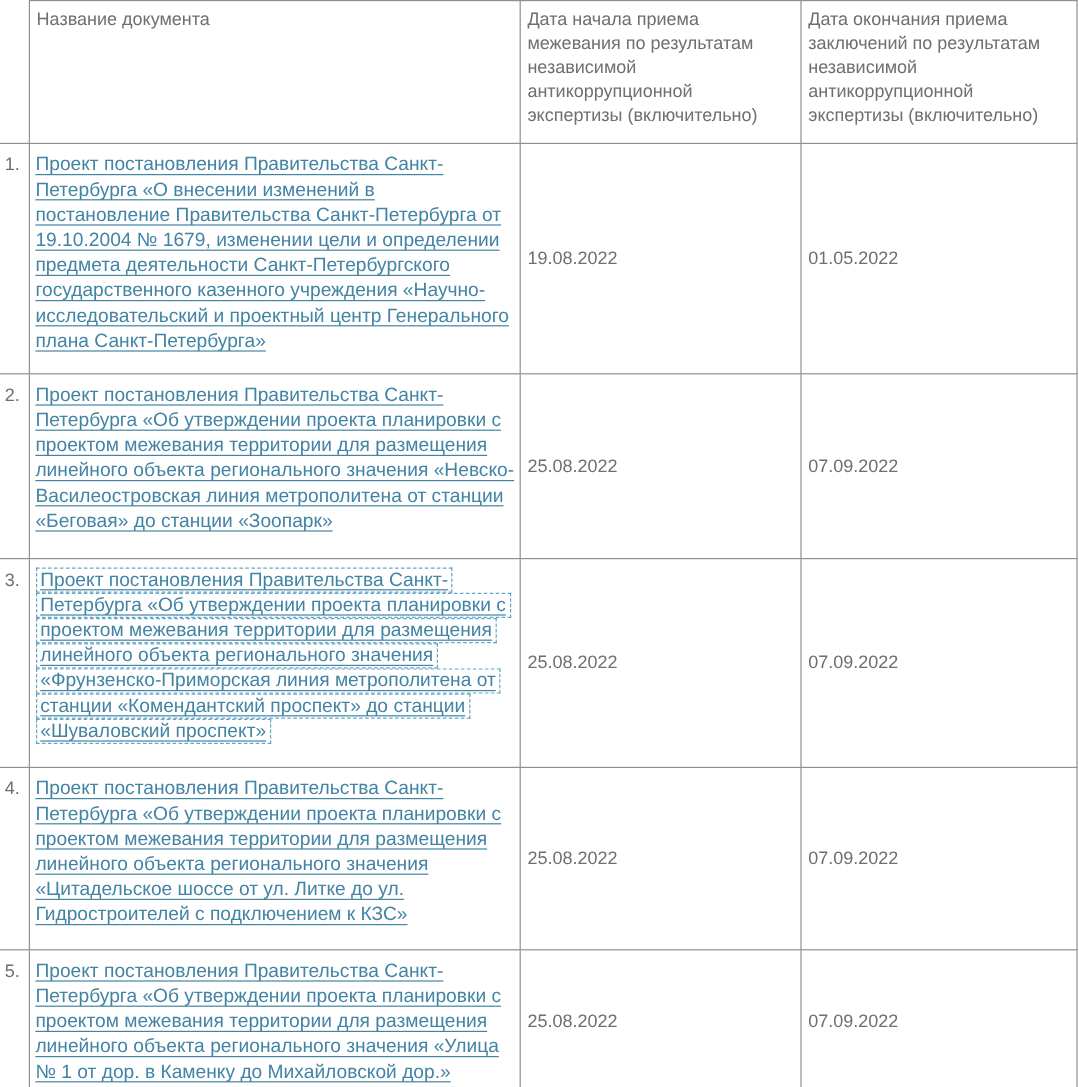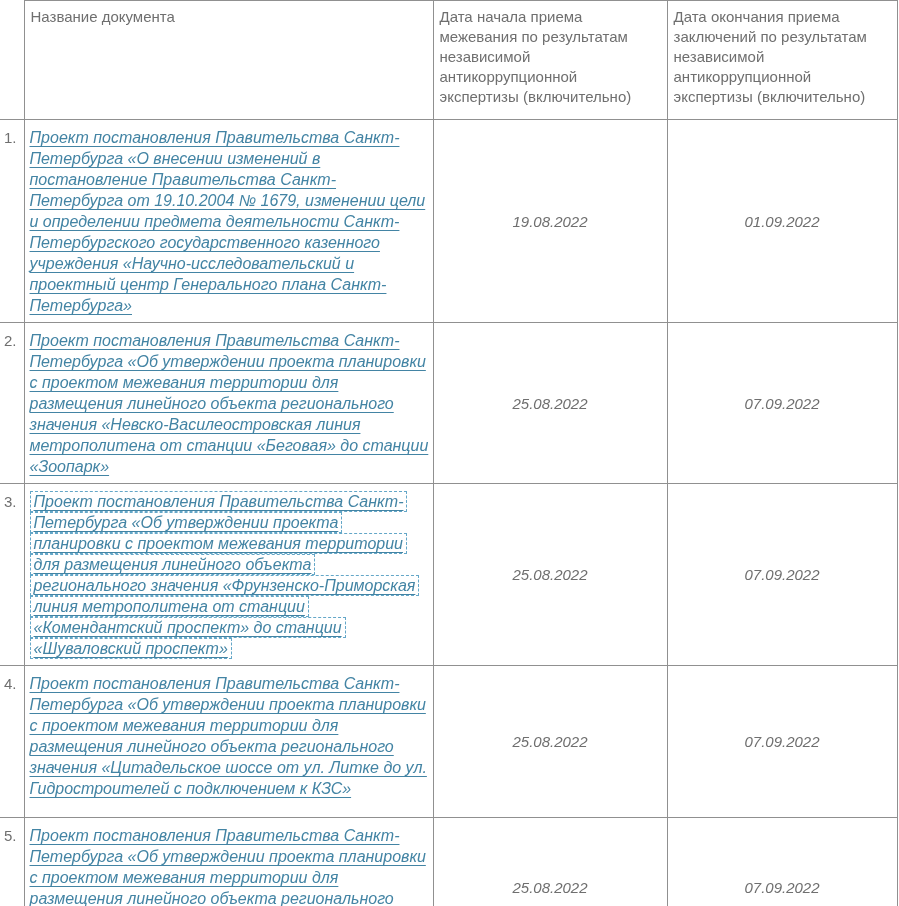--- a/index.html
+++ b/index.html
@@ -45,33 +45,30 @@
     padding: 9px 2px 0 4px;
     text-align: left;
   }
   .doc-table td.title-cell {
     padding: 7px 4px 6px 5px;
     font-size: 16px;
     line-height: 21px;
   }
   .doc-table td.date-cell {
     vertical-align: middle;
-    text-align: center;
     color: var(--text-gray);
     font-size: 15px;
     padding: 4px 6px;
-    font-style: italic;
   }
   a.doc-link {
     color: var(--link);
     text-decoration: underline;
     text-decoration-thickness: 1px;
     text-underline-offset: 3px;
     cursor: pointer;
-    font-style: italic;
   }
   a.doc-link.focused {
     border: 1px dashed var(--focus);
     padding: 1px 3px;
     box-decoration-break: clone;
     -webkit-box-decoration-break: clone;
   }
 </style>
 </head>
 <body>
@@ -89,21 +86,21 @@
       <th>Название документа</th>
       <th>Дата начала приема межевания по результатам независимой антикоррупционной экспертизы (включительно)</th>
       <th>Дата окончания приема заключений по результатам независимой антикоррупционной экспертизы (включительно)</th>
     </tr>
   </thead>
   <tbody>
     <tr style="height:192px">
       <td class="num-col">1.</td>
       <td class="title-cell"><a class="doc-link">Проект постановления Правительства Санкт-Петербурга «О внесении изменений в постановление Правительства Санкт-Петербурга от 19.10.2004 № 1679, изменении цели и определении предмета деятельности Санкт-Петербургского государственного казенного учреждения «Научно-исследовательский и проектный центр Генерального плана Санкт-Петербурга»</a></td>
       <td class="date-cell">19.08.2022</td>
-      <td class="date-cell">01.09.2022</td>
+      <td class="date-cell">01.05.2022</td>
     </tr>
     <tr style="height:154px">
       <td class="num-col">2.</td>
       <td class="title-cell"><a class="doc-link">Проект постановления Правительства Санкт-Петербурга «Об утверждении проекта планировки с проектом межевания территории для размещения линейного объекта регионального значения «Невско-Василеостровская линия метрополитена от станции «Беговая» до станции «Зоопарк»</a></td>
       <td class="date-cell">25.08.2022</td>
       <td class="date-cell">07.09.2022</td>
     </tr>
     <tr style="height:174px">
       <td class="num-col">3.</td>
       <td class="title-cell"><a class="doc-link focused">Проект постановления Правительства Санкт-Петербурга «Об утверждении проекта планировки с проектом межевания территории для размещения линейного объекта регионального значения «Фрунзенско-Приморская линия метрополитена от станции «Комендантский проспект» до станции «Шуваловский проспект»</a></td>

